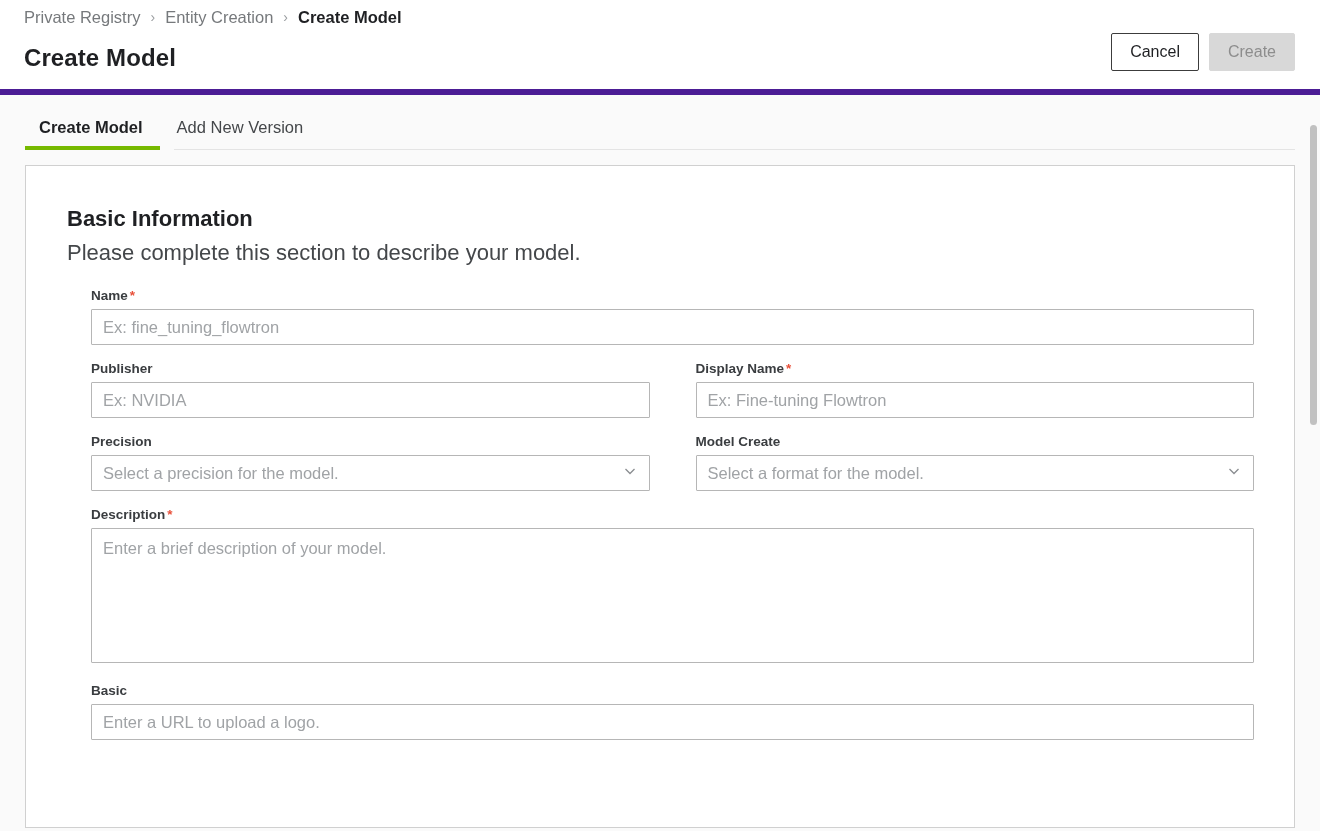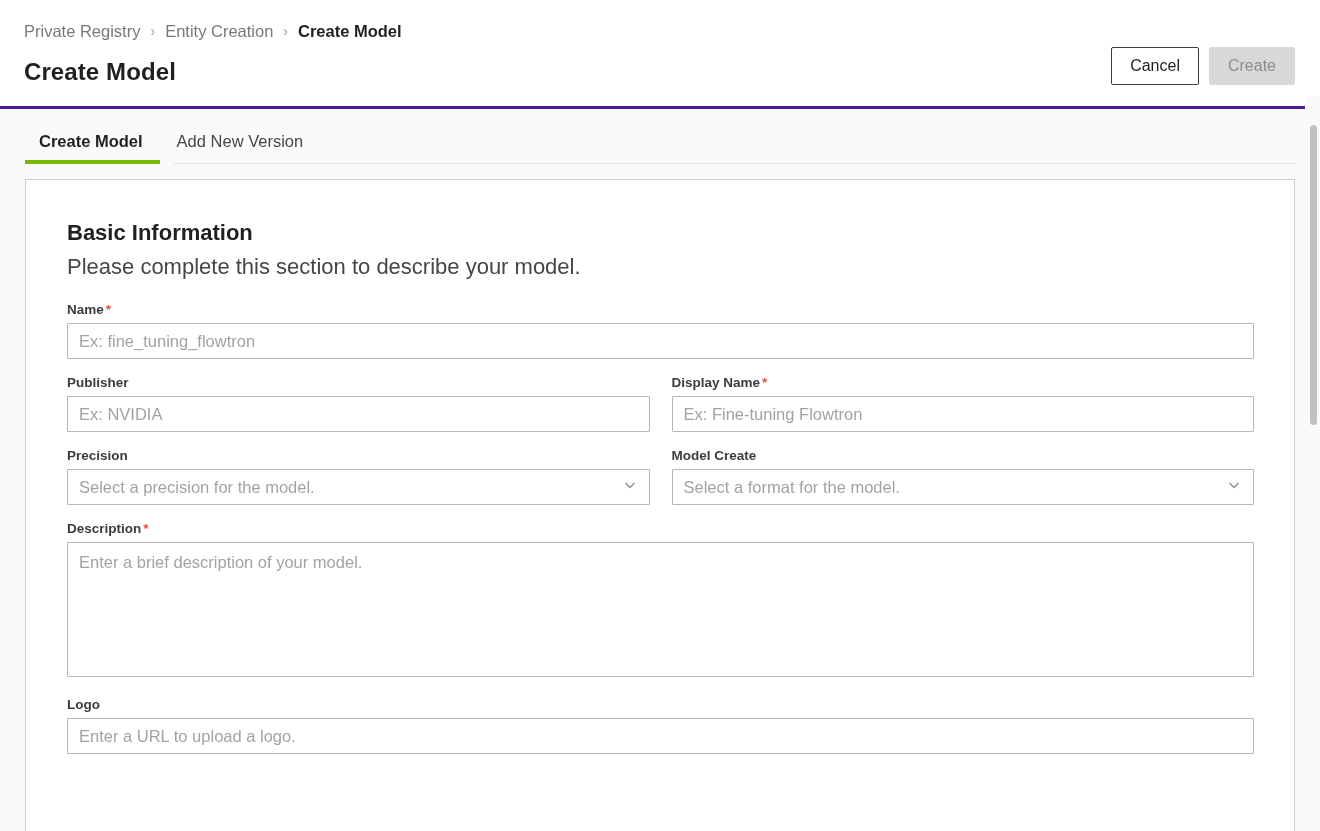--- a/index.html
+++ b/index.html
@@ -9,23 +9,22 @@
     background: #ffffff;
     font-family: "Liberation Sans", sans-serif;
     overflow: hidden;
   }
 
   
   .page-header {
     position: relative;
     height: 95px;
     background: #ffffff;
-    border-bottom: 3px solid #4c1d95;
+    border-bottom: 6px solid #4c1d95;
     padding: 0 24px;
-    margin-top: 14px;
   }
   .breadcrumb {
     display: flex;
     align-items: center;
     padding-top: 7px;
     font-size: 16.5px;
     line-height: 20px;
     color: #76797c;
   }
   .breadcrumb .crumb { color: #76797c; }
@@ -130,21 +129,21 @@
     font-weight: 700;
     color: #1f2023;
     margin: 0 0 8px 0;
   }
   .section-sub {
     font-size: 22px;
     color: #44474a;
     margin: 0 0 22px 0;
   }
 
-  .field { margin-bottom: 16px; }
+  .field { margin-bottom: 16px; margin-left: 24px; }
   .field-label {
     font-size: 13.5px;
     font-weight: 700;
     color: #3a3d40;
     margin-bottom: 6px;
     display: block;
   }
   .req { color: #e8503a; font-weight: 700; margin-left: 2px; }
 
   .control {
@@ -290,21 +289,21 @@
     </div>
 
     <div class="field">
       <label class="field-label">
         <span>Description</span><span class="req">*</span>
       </label>
       <textarea class="control" placeholder="Enter a brief description of your model." style=""></textarea>
     </div>
 
     <div class="field">
-      <label class="field-label">Logo</label>
+      <label class="field-label">Basic</label>
       <input class="control" type="text" placeholder="Enter a URL to upload a logo." style="">
     </div>
 
   </div>
 </div>
 
 <div class="scrollbar-track">
   <div class="scrollbar-thumb"></div>
 </div>
 

